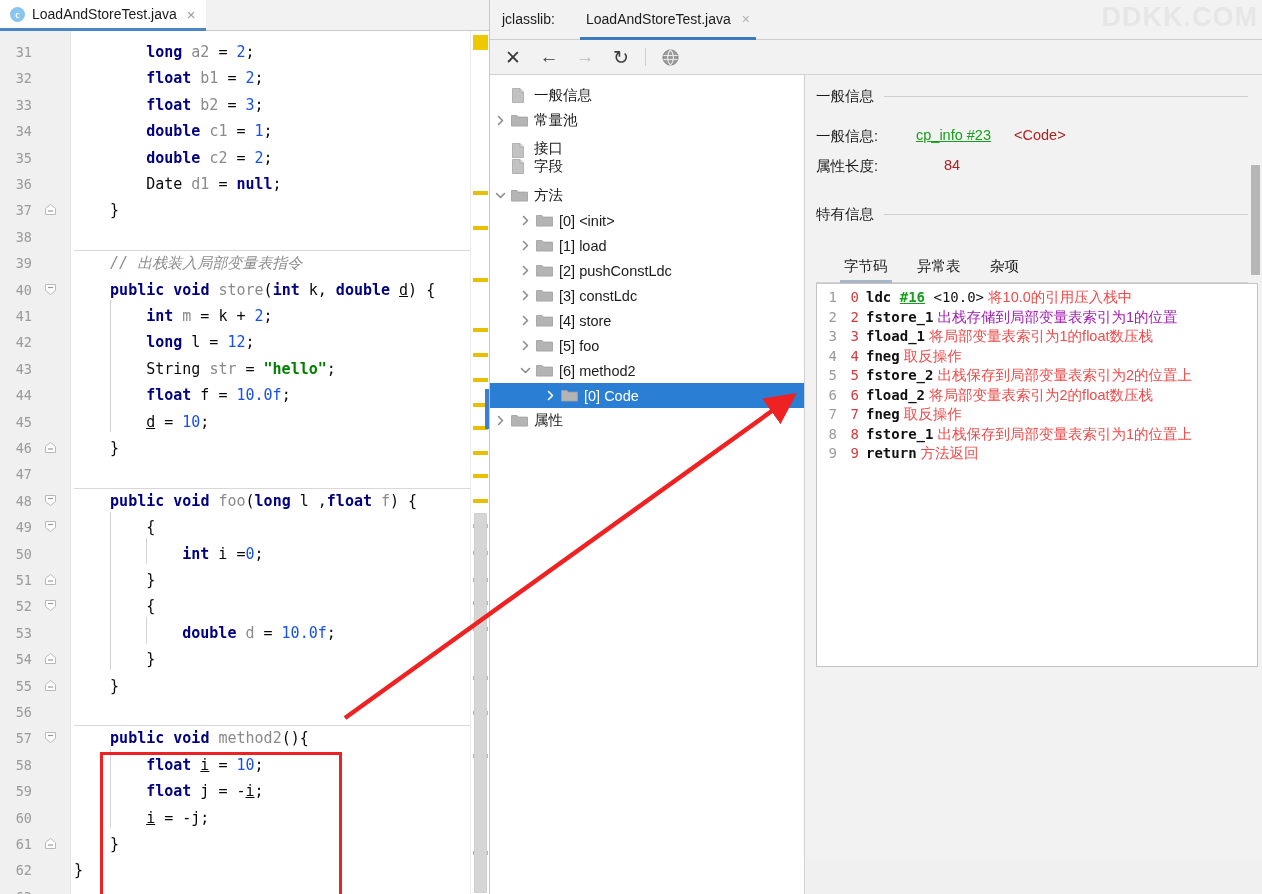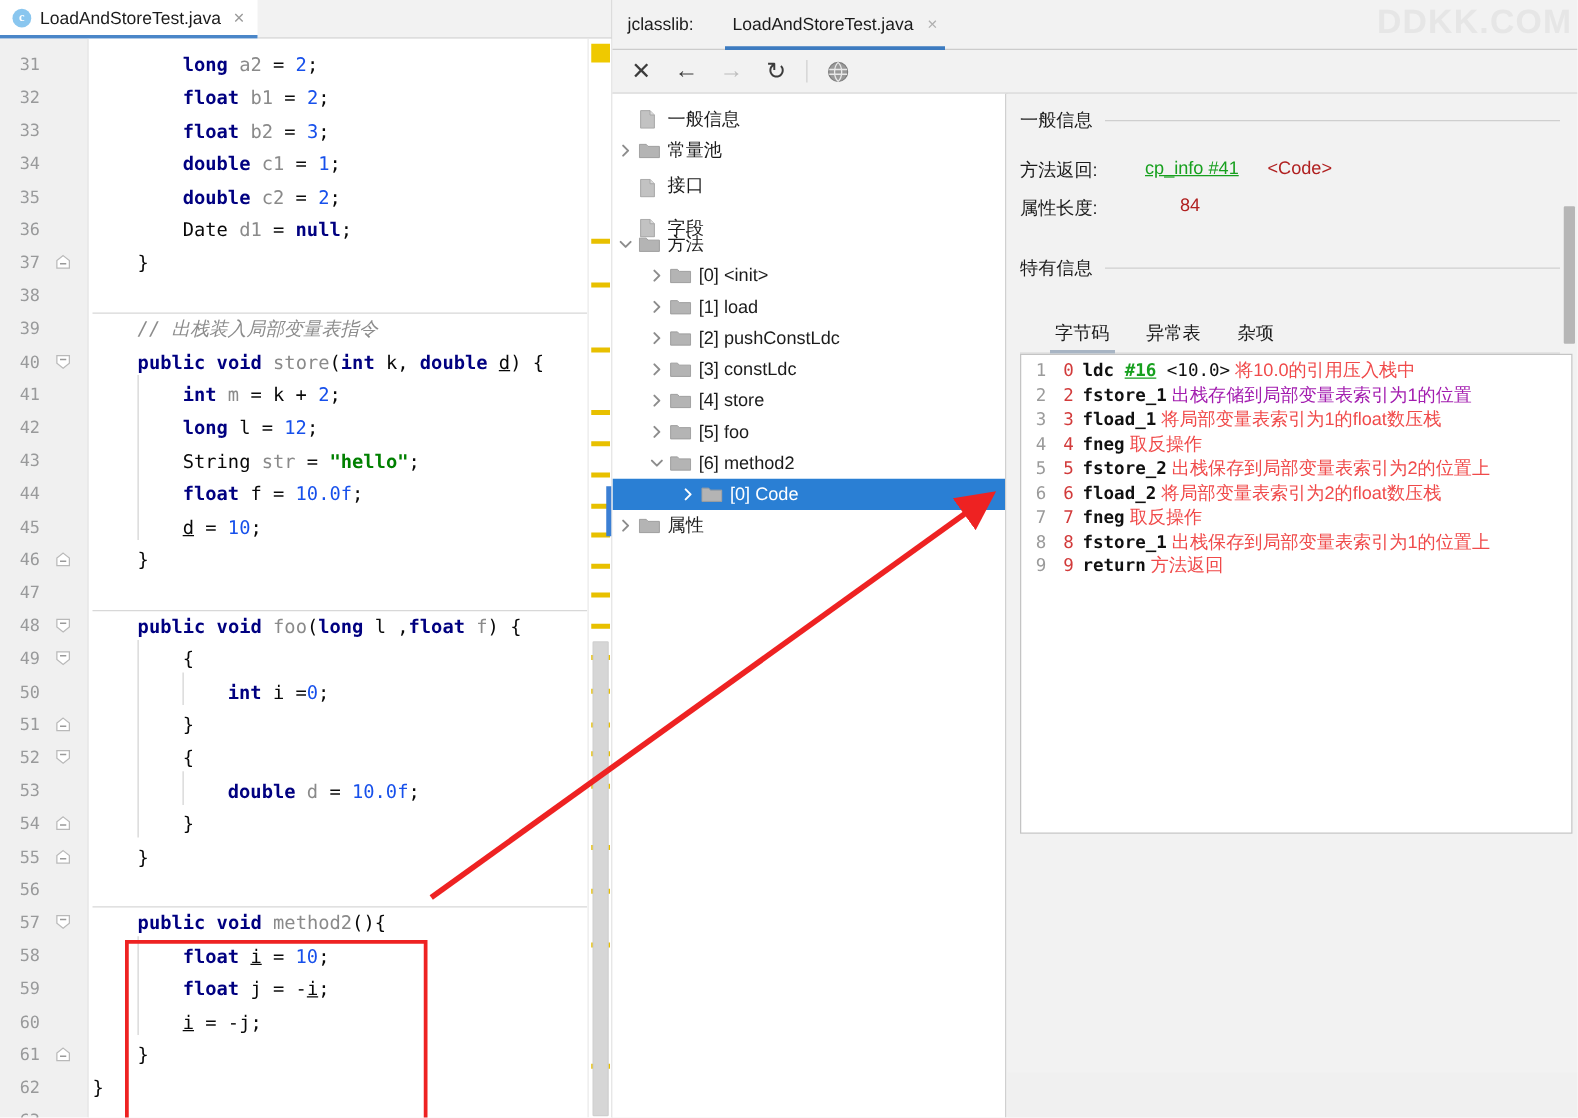--- a/index.html
+++ b/index.html
@@ -425,21 +425,21 @@
           <span class="tlabel">常量池</span>
         </div>
         <div class="trow" style="top: 58px; padding-left: 4px; align-items: flex-end;">
           <span class="tarrow"></span>
           <span class="ticon"><svg width="14" height="15" viewBox="0 0 14 15">
               <path d="M1.5 0.5 h7.5 l3.5 3.5 v10.5 h-11 z" fill="#c2c2c2" stroke="#a6a6a6" stroke-width="0.8"></path>
               <path d="M9 0.5 v3.5 h3.5" fill="#dcdcdc" stroke="#a6a6a6" stroke-width="0.8"></path>
             </svg></span>
           <span class="tlabel">接口</span>
         </div>
-        <div class="trow" style="top: 95px; padding-left: 4px; font-family: Liberation Mono, monospace;">
+        <div class="trow" style="top: 79px; padding-left: 4px; font-family: Liberation Mono, monospace;">
           <span class="tarrow"></span>
           <span class="ticon"><svg width="14" height="15" viewBox="0 0 14 15">
               <path d="M1.5 0.5 h7.5 l3.5 3.5 v10.5 h-11 z" fill="#c2c2c2" stroke="#a6a6a6" stroke-width="0.8"></path>
               <path d="M9 0.5 v3.5 h3.5" fill="#dcdcdc" stroke="#a6a6a6" stroke-width="0.8"></path>
             </svg></span>
           <span class="tlabel">字段</span>
         </div>
         <div class="trow" style="top: 108px; padding-left: 4px;">
           <span class="tarrow">
             <svg width="13" height="13" viewBox="0 0 13 13">
@@ -552,22 +552,22 @@
         </div>
       </div>
 
     <div id="detail-pane">
 
       <div class="section-head" style="top:12px;">
         <span>一般信息</span>
         <span class="rule"></span>
       </div>
 
-      <span class="fld-label" style="left:10px; top:52px;">方法返回:</span>
-      <span class="fld-link" style="left:110px; top:52px;">cp_info #41</span>
+      <span class="fld-label" style="left:10px; top:52px;">一般信息:</span>
+      <span class="fld-link" style="left:110px; top:52px;">cp_info #23</span>
       <span class="fld-red" style="left:208px; top:52px;">&lt;Code&gt;</span>
 
       <span class="fld-label" style="left:10px; top:82px;">属性长度:</span>
       <span class="fld-red" style="left:110px; top:82px;margin-left:28px;">84</span>
 
       <div class="section-head" style="top:130px;">
         <span>特有信息</span>
         <span class="rule"></span>
       </div>
 

